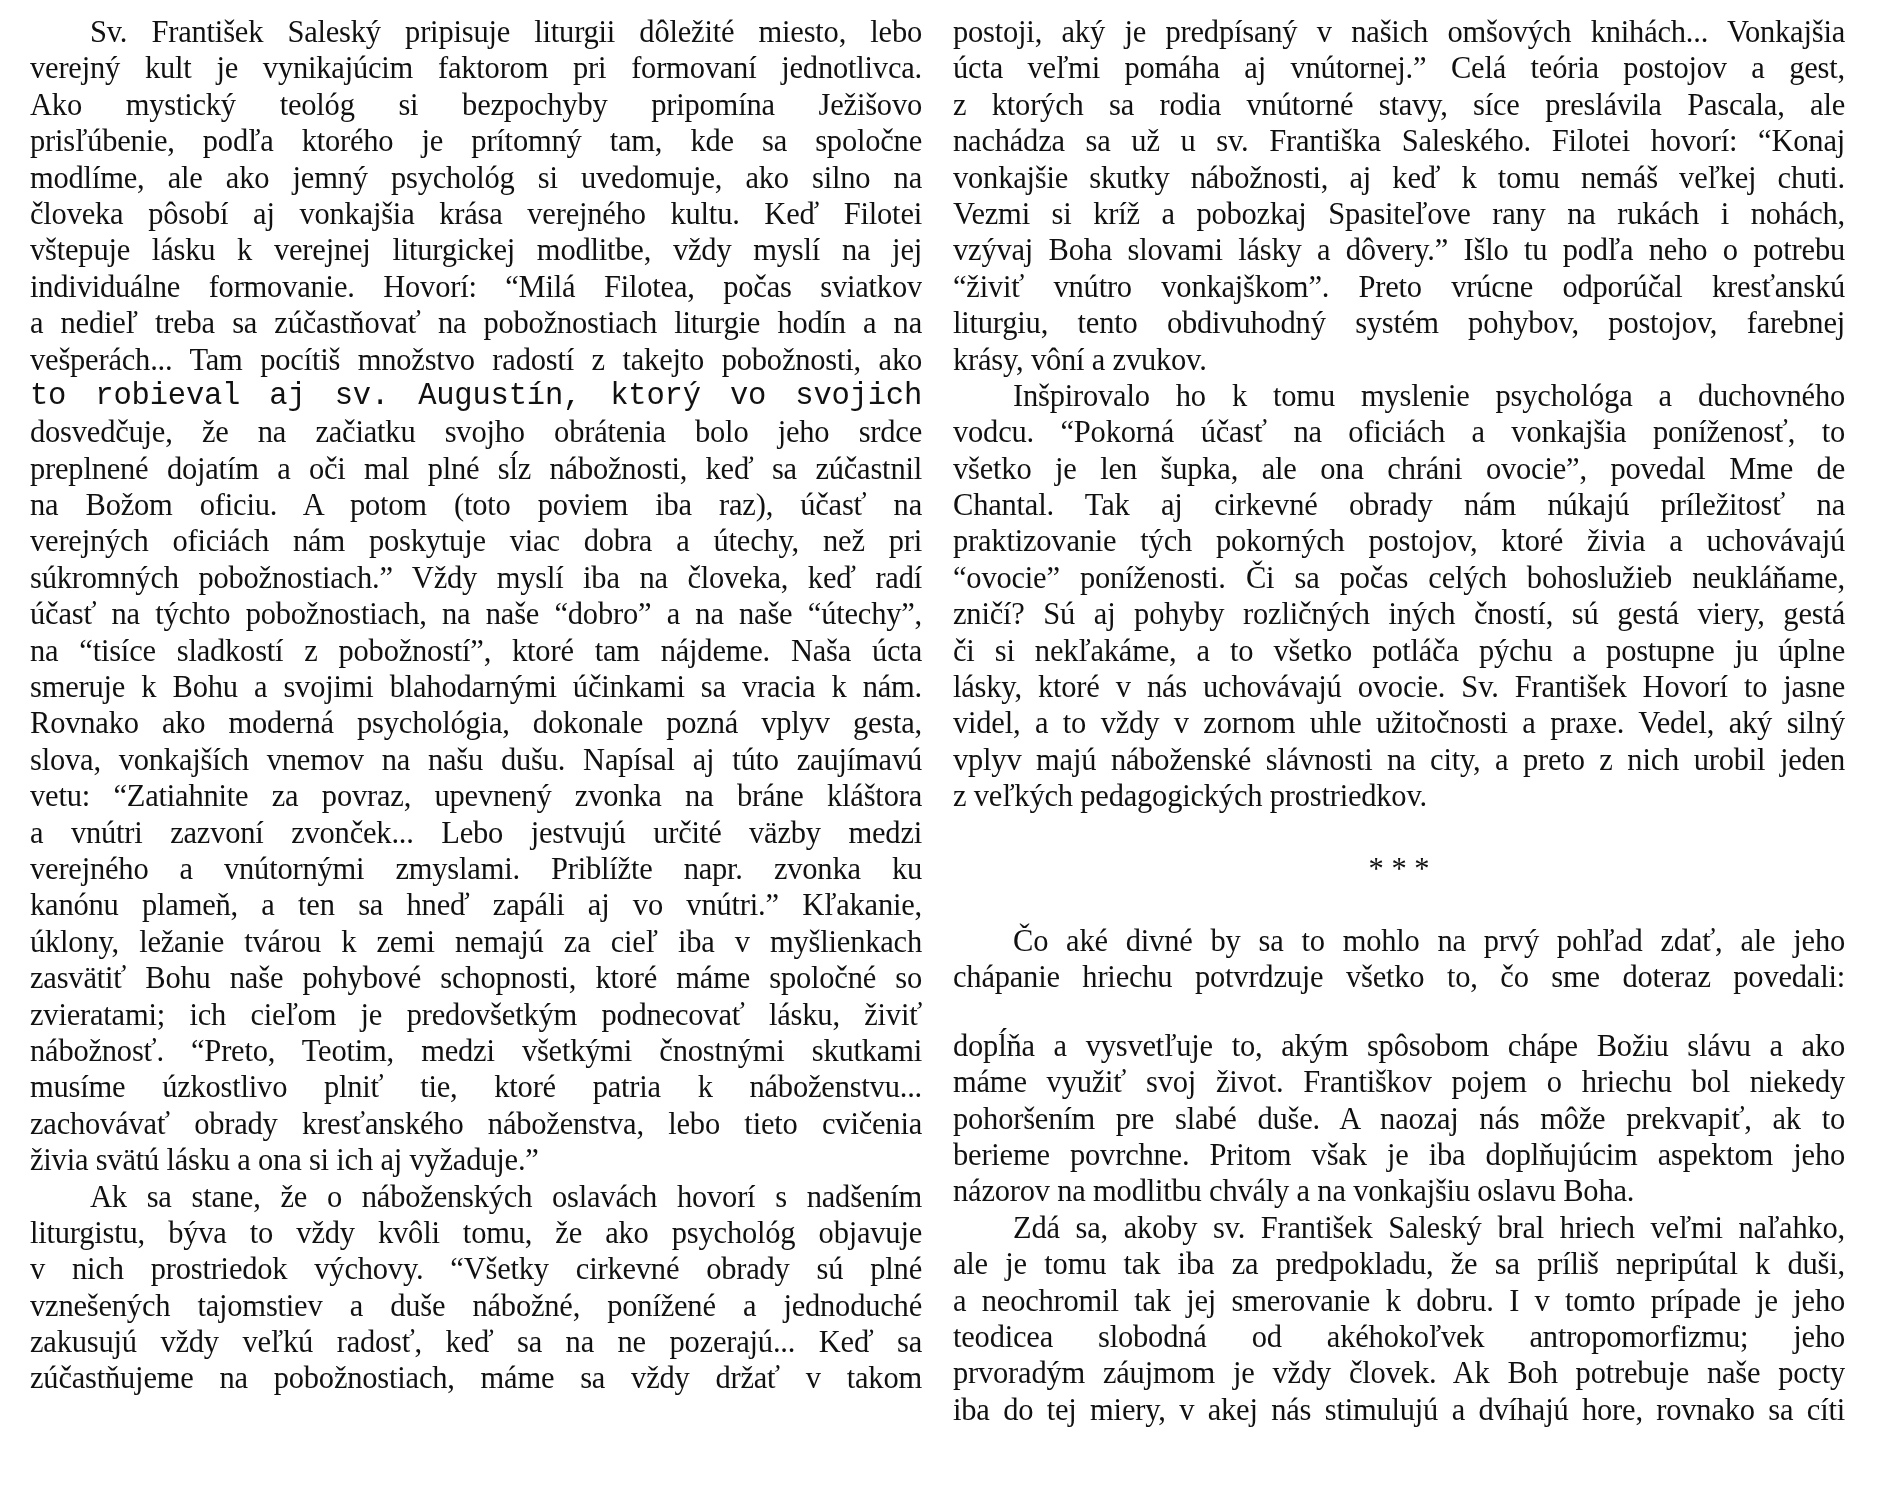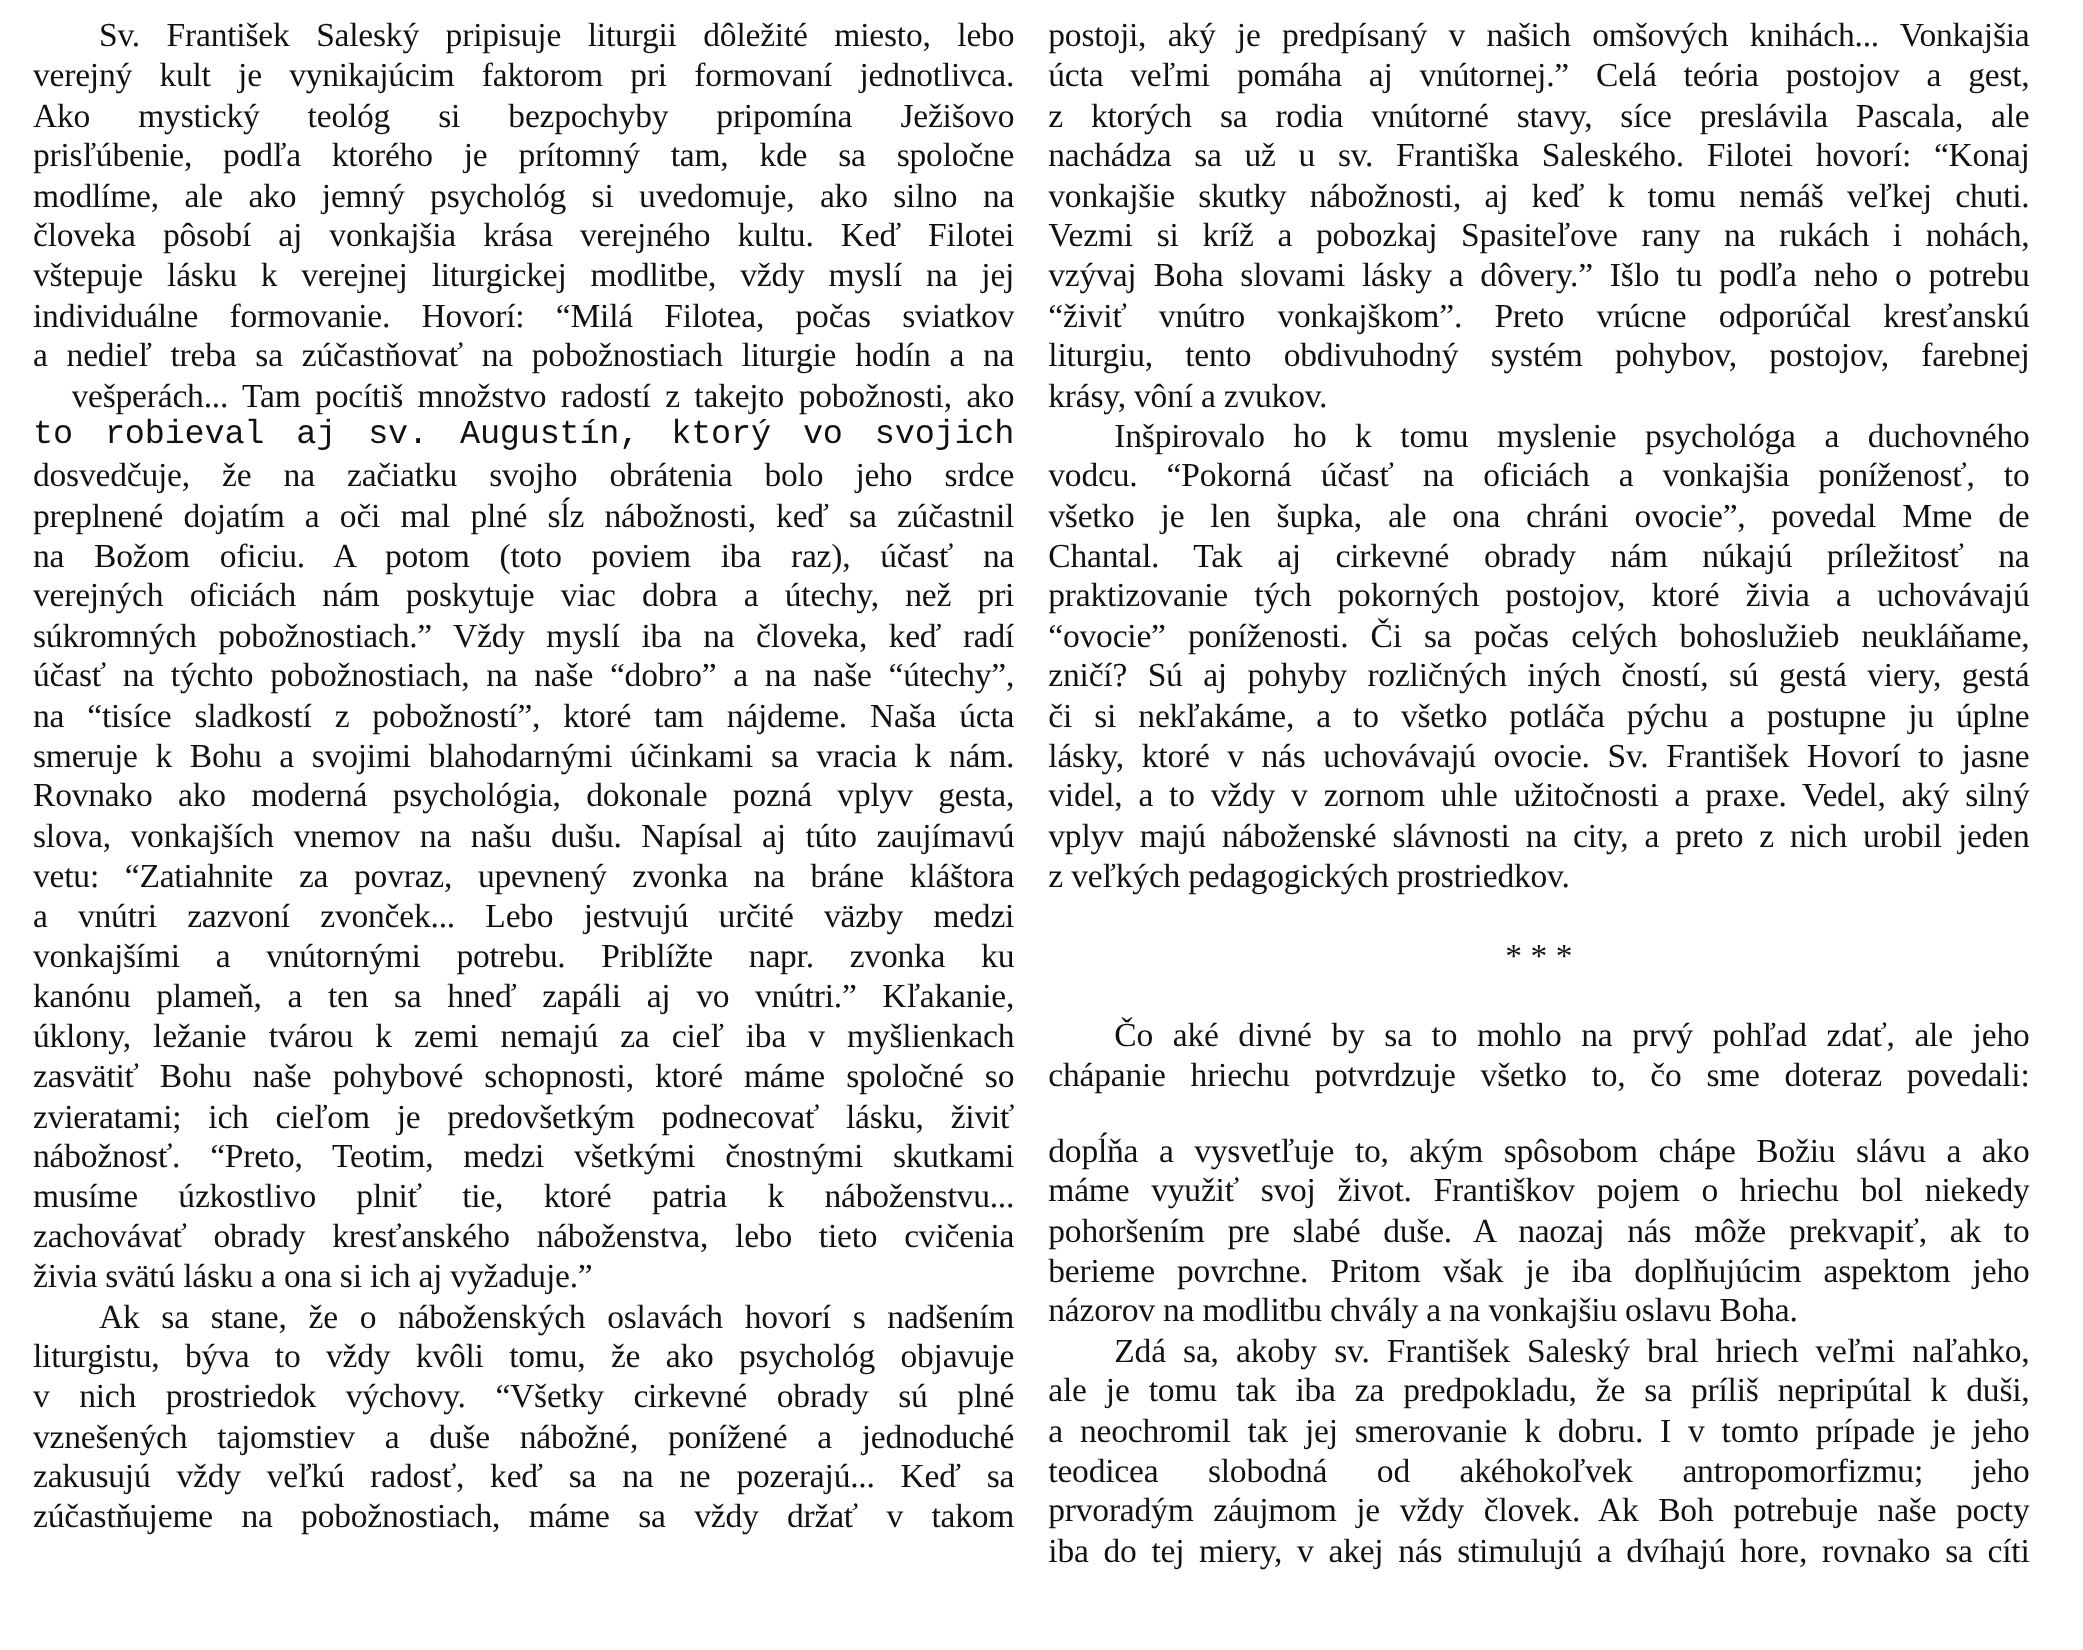--- a/index.html
+++ b/index.html
@@ -52,35 +52,35 @@
   <div>
     <span class="line indent" style="white-space: normal; overflow: hidden;">Sv. František Saleský pripisuje liturgii dôležité miesto, lebo</span>
     <span class="line" style="white-space: normal; overflow: hidden;">verejný kult je vynikajúcim faktorom pri formovaní jednotlivca.</span>
     <span class="line" style="white-space: normal; overflow: hidden;">Ako mystický teológ si bezpochyby pripomína Ježišovo</span>
     <span class="line" style="white-space: normal; overflow: hidden;">prisľúbenie, podľa ktorého je prítomný tam, kde sa spoločne</span>
     <span class="line" style="white-space: normal; overflow: hidden;">modlíme, ale ako jemný psychológ si uvedomuje, ako silno na</span>
     <span class="line" style="white-space: normal; overflow: hidden;">človeka pôsobí aj vonkajšia krása verejného kultu. Keď Filotei</span>
     <span class="line" style="white-space: normal; overflow: hidden;">vštepuje lásku k verejnej liturgickej modlitbe, vždy myslí na jej</span>
     <span class="line" style="white-space: normal; overflow: hidden;">individuálne formovanie. Hovorí: “Milá Filotea, počas sviatkov</span>
     <span class="line" style="white-space: normal; overflow: hidden;">a nedieľ treba sa zúčastňovať na pobožnostiach liturgie hodín a na</span>
-    <span class="line" style="white-space: normal; overflow: hidden; margin-left: 35px;">vešperách... Tam pocítiš množstvo radostí z takejto pobožnosti, ako</span>
+    <span class="line" style="white-space: normal; overflow: hidden;">vešperách... Tam pocítiš množstvo radostí z takejto pobožnosti, ako</span>
     <span class="line" style="white-space: normal; overflow: hidden; font-family: Liberation Mono, monospace;">to robieval aj sv. Augustín, ktorý vo svojich Vyznaniach</span>
     <span class="line" style="white-space: normal; overflow: hidden;">dosvedčuje, že na začiatku svojho obrátenia bolo jeho srdce</span>
     <span class="line" style="white-space: normal; overflow: hidden;">preplnené dojatím a oči mal plné sĺz nábožnosti, keď sa zúčastnil</span>
     <span class="line" style="white-space: normal; overflow: hidden;">na Božom oficiu. A potom (toto poviem iba raz), účasť na</span>
     <span class="line" style="white-space: normal; overflow: hidden;">verejných oficiách nám poskytuje viac dobra a útechy, než pri</span>
     <span class="line" style="white-space: normal; overflow: hidden;">súkromných pobožnostiach.” Vždy myslí iba na človeka, keď radí</span>
     <span class="line" style="white-space: normal; overflow: hidden;">účasť na týchto pobožnostiach, na naše “dobro” a na naše “útechy”,</span>
     <span class="line" style="white-space: normal; overflow: hidden;">na “tisíce sladkostí z pobožností”, ktoré tam nájdeme. Naša úcta</span>
     <span class="line" style="white-space: normal; overflow: hidden;">smeruje k Bohu a svojimi blahodarnými účinkami sa vracia k nám.</span>
     <span class="line" style="white-space: normal; overflow: hidden;">Rovnako ako moderná psychológia, dokonale pozná vplyv gesta,</span>
     <span class="line" style="white-space: normal; overflow: hidden;">slova, vonkajších vnemov na našu dušu. Napísal aj túto zaujímavú</span>
     <span class="line" style="white-space: normal; overflow: hidden;">vetu: “Zatiahnite za povraz, upevnený zvonka na bráne kláštora</span>
     <span class="line" style="white-space: normal; overflow: hidden;">a vnútri zazvoní zvonček... Lebo jestvujú určité väzby medzi</span>
-    <span class="line" style="white-space: normal; overflow: hidden;">vonkajšími a vnútornými potrebu. Priblížte napr. zvonka ku</span>
+    <span class="line" style="white-space: normal; overflow: hidden;">verejného a vnútornými zmyslami. Priblížte napr. zvonka ku</span>
     <span class="line" style="white-space: normal; overflow: hidden;">kanónu plameň, a ten sa hneď zapáli aj vo vnútri.” Kľakanie,</span>
     <span class="line" style="white-space: normal; overflow: hidden;">úklony, ležanie tvárou k zemi nemajú za cieľ iba v myšlienkach</span>
     <span class="line" style="white-space: normal; overflow: hidden;">zasvätiť Bohu naše pohybové schopnosti, ktoré máme spoločné so</span>
     <span class="line" style="white-space: normal; overflow: hidden;">zvieratami; ich cieľom je predovšetkým podnecovať lásku, živiť</span>
     <span class="line" style="white-space: normal; overflow: hidden;">nábožnosť. “Preto, Teotim, medzi všetkými čnostnými skutkami</span>
     <span class="line" style="white-space: normal; overflow: hidden;">musíme úzkostlivo plniť tie, ktoré patria k náboženstvu...</span>
     <span class="line" style="white-space: normal; overflow: hidden;">zachovávať obrady kresťanského náboženstva, lebo tieto cvičenia</span>
     <span class="line last" style="white-space: normal; overflow: hidden;">živia svätú lásku a ona si ich aj vyžaduje.”</span>
   </div>
   <div>

